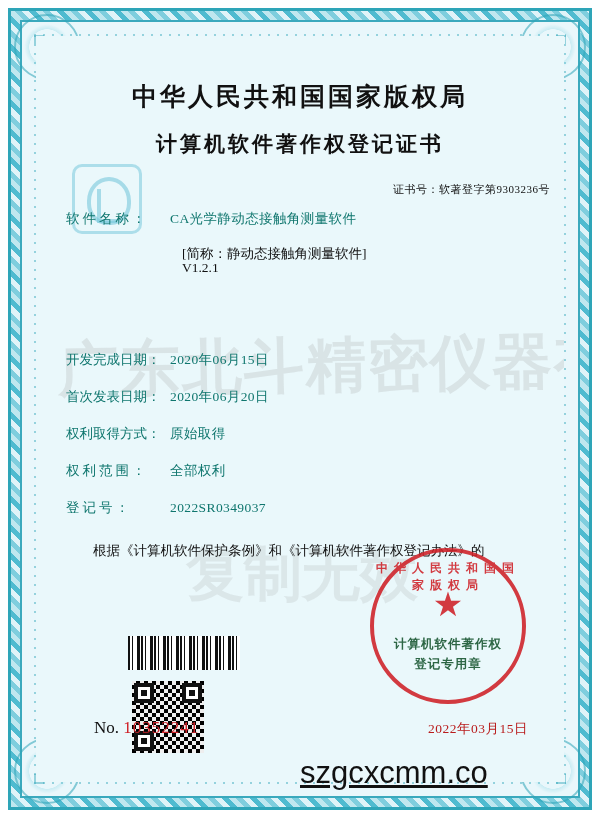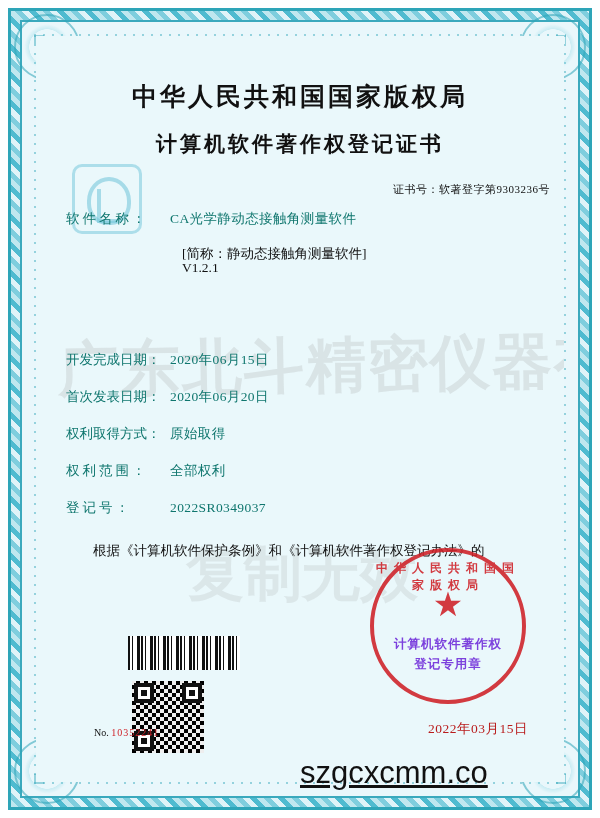--- a/index.html
+++ b/index.html
@@ -275,31 +275,31 @@
     letter-spacing: 6px;
     color: #cf2027;
   }
   .seal-l1, .seal-l2 {
     position: absolute;
     left: 0;
     width: 148px;
     text-align: center;
     font-size: 12.5px;
     font-weight: 700;
-    color: #6d28d9;
+    color: #14532d;
     letter-spacing: 1px;
   }
   .seal-l1 { top: 84px; }
   .seal-l2 { top: 104px; }
 
   
   .serial {
     position: absolute;
     left: 58px; bottom: 44px;
-    font-size: 10px;
+    font-size: 17px;
     color: #111;
   }
   .serial .red {
     color: #cf2027;
     letter-spacing: 1px;
   }
   .issue-date {
     position: absolute;
     right: 36px; bottom: 44px;
     font-size: 13.5px;

